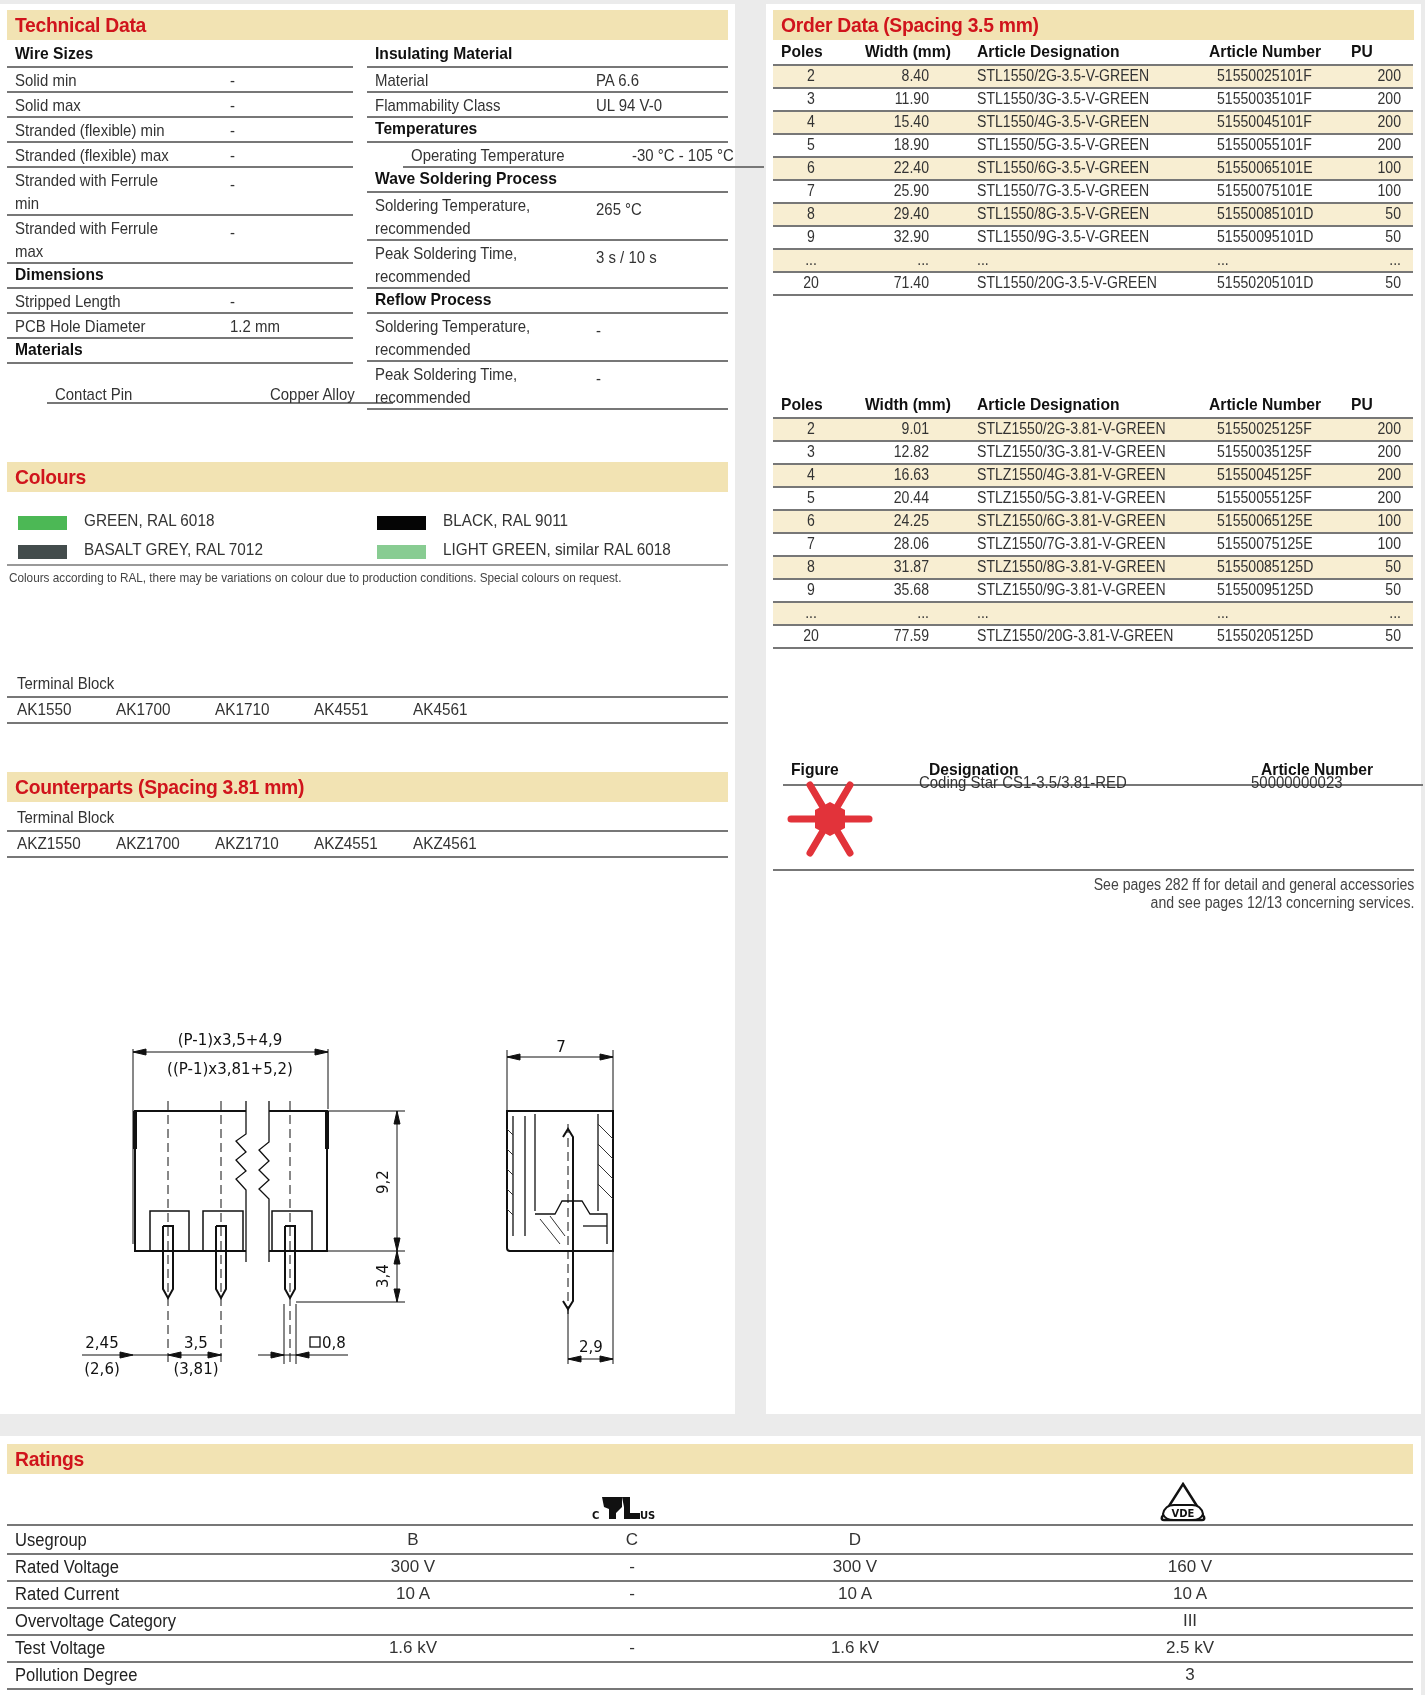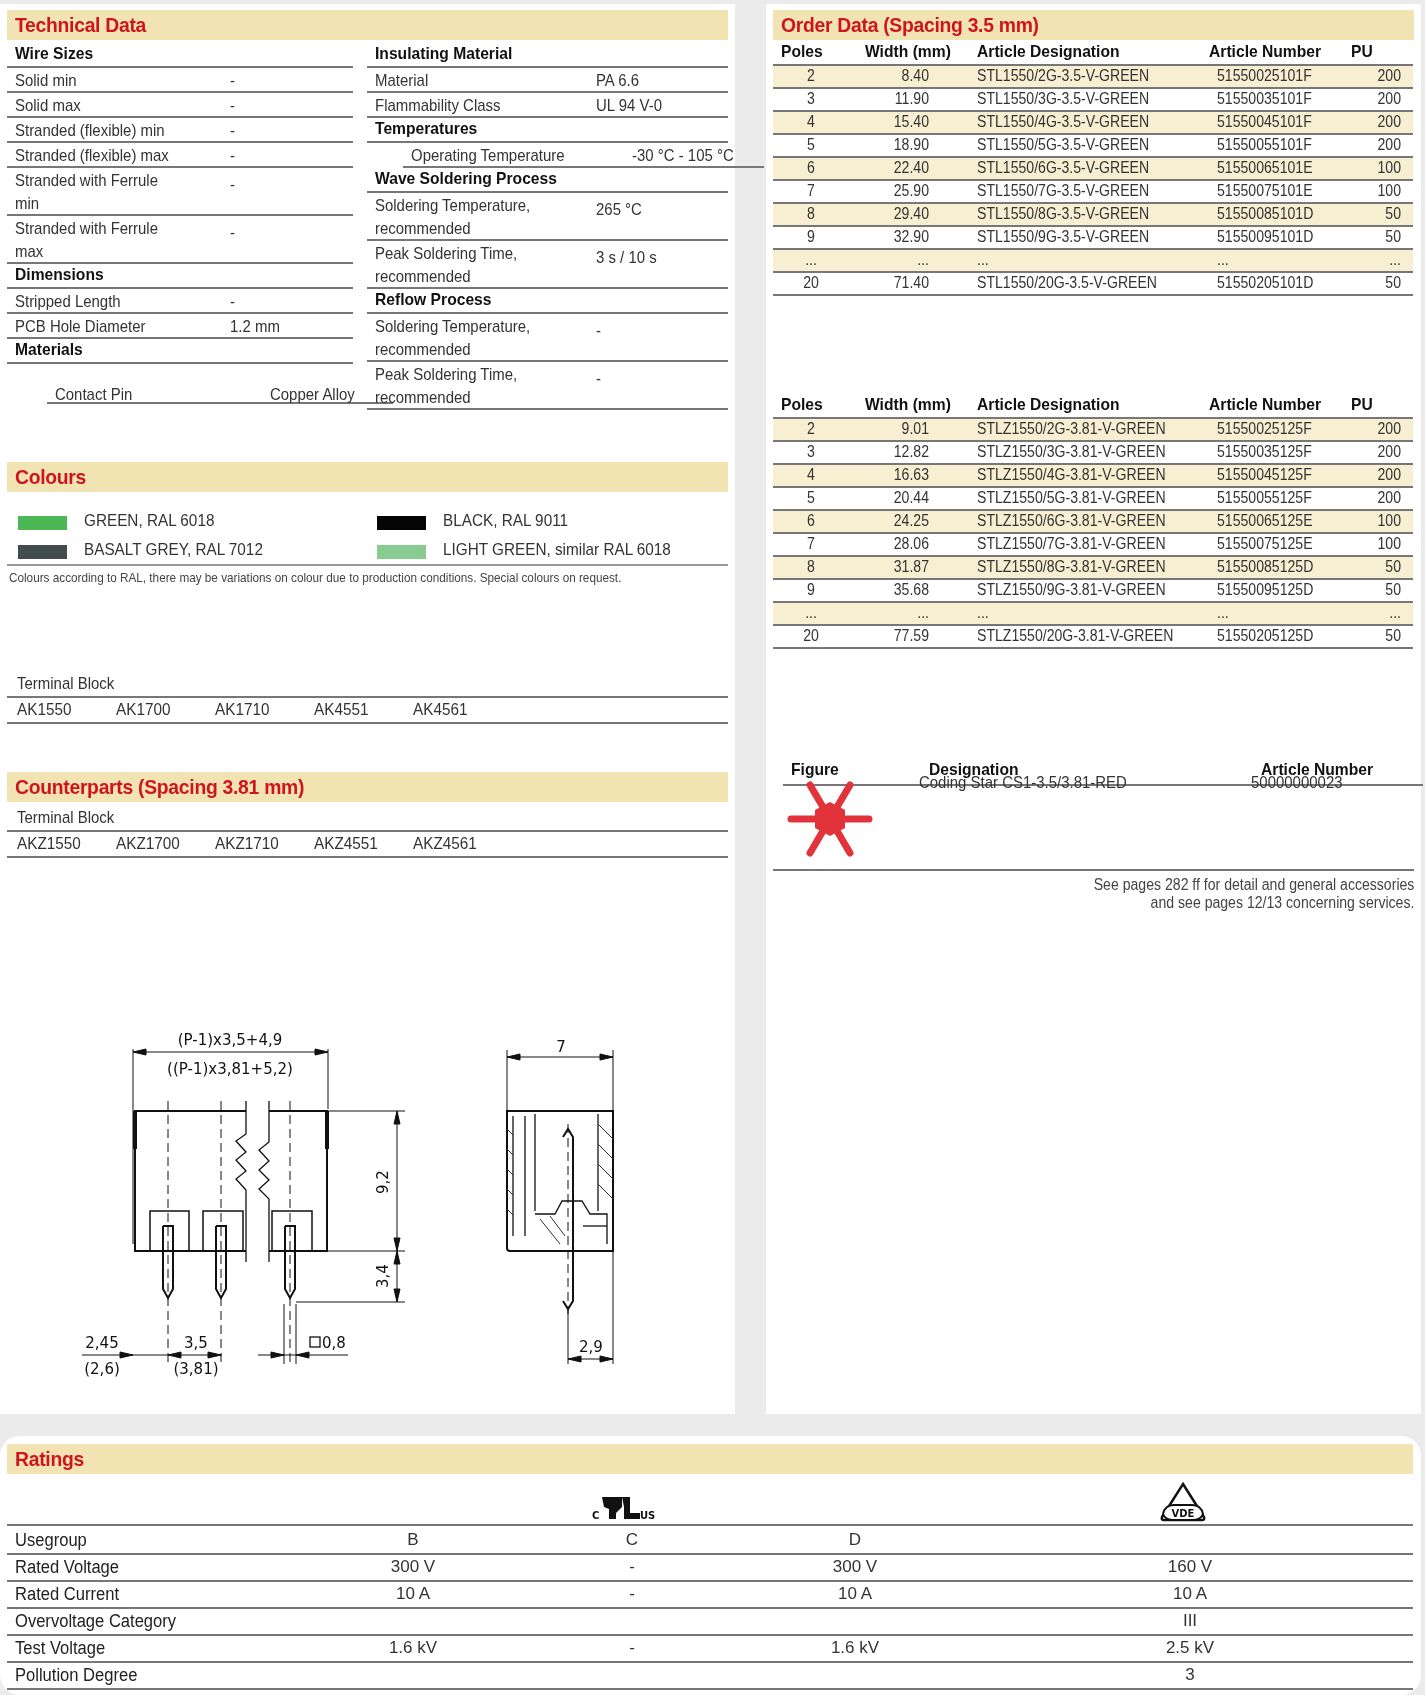--- a/index.html
+++ b/index.html
@@ -1,21 +1,21 @@
 <!DOCTYPE html>
 <html><head>
 <meta charset="utf-8">
 <style>
   * { box-sizing: border-box; margin: 0; padding: 0; }
   html, body { width: 1425px; height: 1695px; background: #ebebeb; overflow: hidden; }
   body { position: relative; font-family: "Liberation Sans", "DejaVu Sans", sans-serif; color: #222; }
   .panel { position: absolute; background: #fff; }
   #left-panel { left: 0; top: 4px; width: 735px; height: 1410px; }
   #right-panel { left: 766px; top: 4px; width: 655px; height: 1410px; }
-  #ratings-panel { left: 0; top: 1436px; width: 1421px; height: 259px; border-radius: 20px; }
+  #ratings-panel { left: 0; top: 1436px; width: 1421px; height: 259px; }
 
   .band { position: absolute; background: #f2e3b3; height: 30px; }
   .band-title { position: absolute; left: 8px; top: 3px; color: #d0141c; font-size: 21px; font-weight: bold; letter-spacing: -0.3px; white-space: nowrap; transform: scaleX(0.92); transform-origin: left; }
 
   .sectionhead { position: absolute; font-weight: bold; font-size: 17px; color: #111; white-space: nowrap; transform: scaleX(0.92); transform-origin: left; }
   .row { position: absolute; border-bottom: 2px solid #777; }
   .lbl, .val { position: absolute; font-size: 17px; color: #333; line-height: 23px; white-space: nowrap; transform: scaleX(0.88); transform-origin: left; }
 
   
   .otable { position: absolute; left: 7px; width: 640px; }

